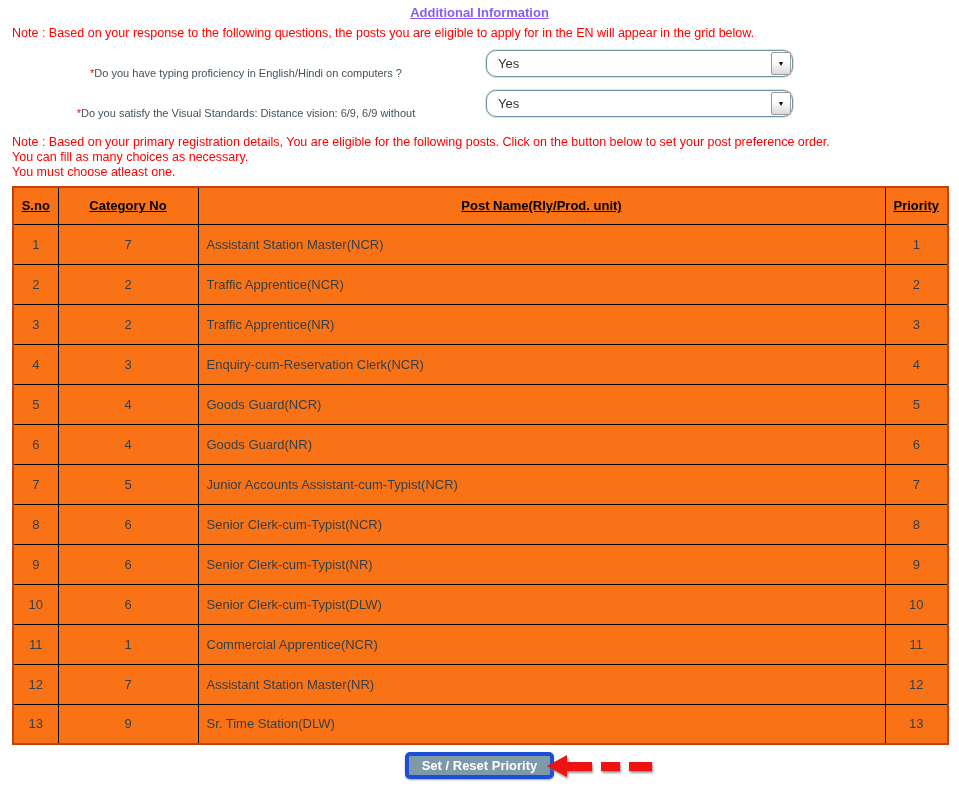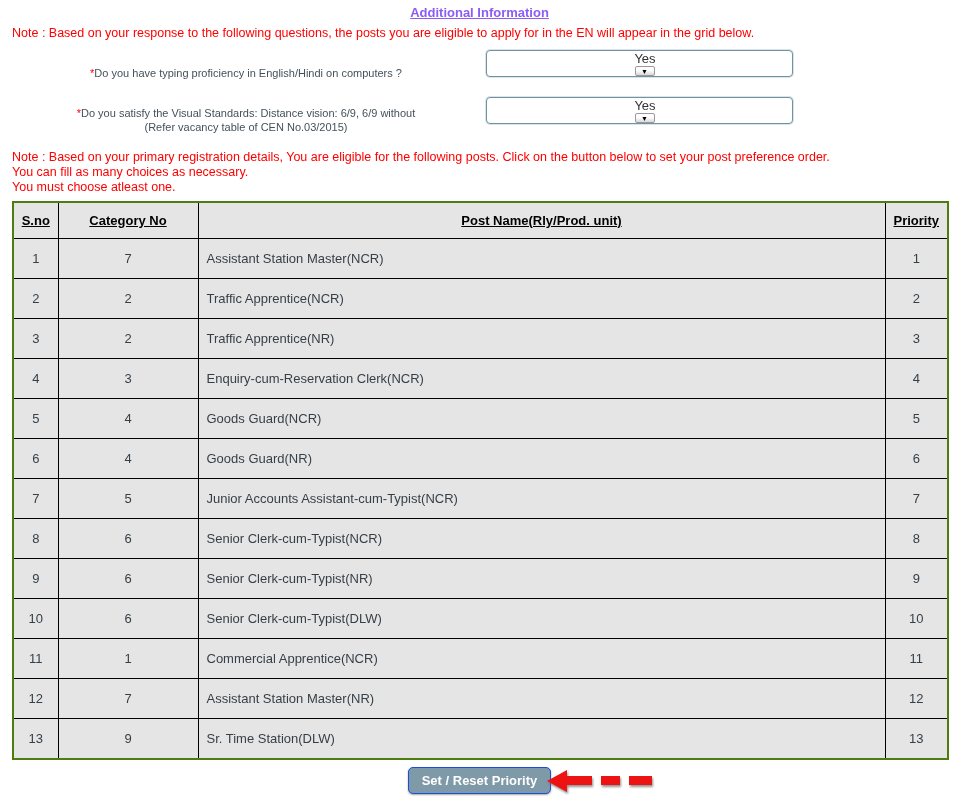--- a/index.html
+++ b/index.html
@@ -47,28 +47,27 @@
   }
   .req { color: #ff0000; }
 
   
   .select {
     margin-left: 6px;
     width: 307px;
     height: 27px;
     background: #ffffff;
     border: 1px solid #6f93a2;
-    border-radius: 4px;
+    border-radius: 10px;
     display: flex;
     align-items: center;
     justify-content: space-between;
     padding-left: 11px;
     box-shadow: 0 0 0 1px rgba(111,147,162,0.25);
     cursor: pointer;
-    flex-direction: column;
   }
   .select .value {
     font-size: 13px;
     color: #333;
   }
   .select .arrow-btn {
     width: 20px;
     height: 23px;
     margin-right: 1px;
     border: 1px solid #9a9a9a;
@@ -82,22 +81,22 @@
   }
 
   .notes-block { margin-top: 15px; }
   .notes-block .red-note { margin-top: 0; }
 
   
   table.grid {
     margin-top: 6px;
     width: 935px;
     border-collapse: collapse;
-    border: 2px solid #4d7c0f;
-    background: #e5e5e5;
+    border: 2px solid #c2410c;
+    background: #f97316;
     table-layout: fixed;
     padding-left: 36px;
   }
   table.grid th, table.grid td {
     border: 1px solid #000;
     font-size: 13px;
   }
   table.grid th {
     height: 37px;
     font-weight: bold;
@@ -121,21 +120,21 @@
     position: relative;
     margin-top: 7px;
     height: 30px;
   }
   .set-btn {
     display: block;
     margin: 0 auto;
     height: 27px;
     padding: 0 13px;
     background: #7e99a8;
-    border: 1px solid #1d4ed8;
+    border: 4px solid #1d4ed8;
     border-radius: 5px;
     color: #ffffff;
     font-family: "Liberation Sans", sans-serif;
     font-size: 13px;
     font-weight: bold;
     box-shadow: 0 1px 2px rgba(0,0,0,0.35);
     cursor: pointer;
   }
   .red-arrow {
     position: absolute;
@@ -171,21 +170,20 @@
     </div>
     <div class="select">
       <span class="value">Yes</span>
       <span class="arrow-btn">▼</span>
     </div>
   </div>
 
   <div class="q-row">
     <div class="q-label">
       <div><span class="req">*</span><span>Do you satisfy the Visual Standards: Distance vision: 6/9, 6/9 without</span></div>
-      <div>(Refer vacancy table of CEN No.03/2015)</div>
     </div>
     <div class="select">
       <span class="value">Yes</span>
       <span class="arrow-btn">▼</span>
     </div>
   </div>
 
 
   <div class="notes-block">
     <div class="red-note">Note : Based on your primary registration details, You are eligible for the following posts. Click on the button below to set your post preference order.</div>

